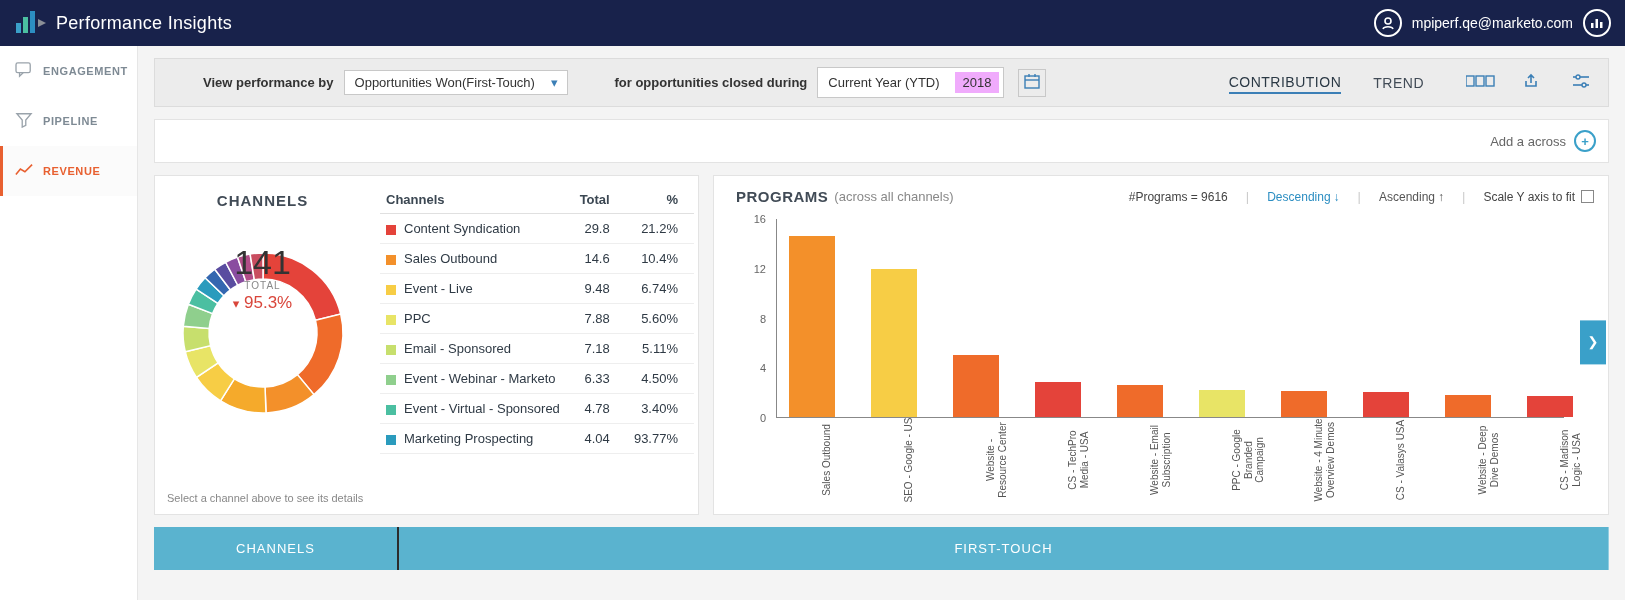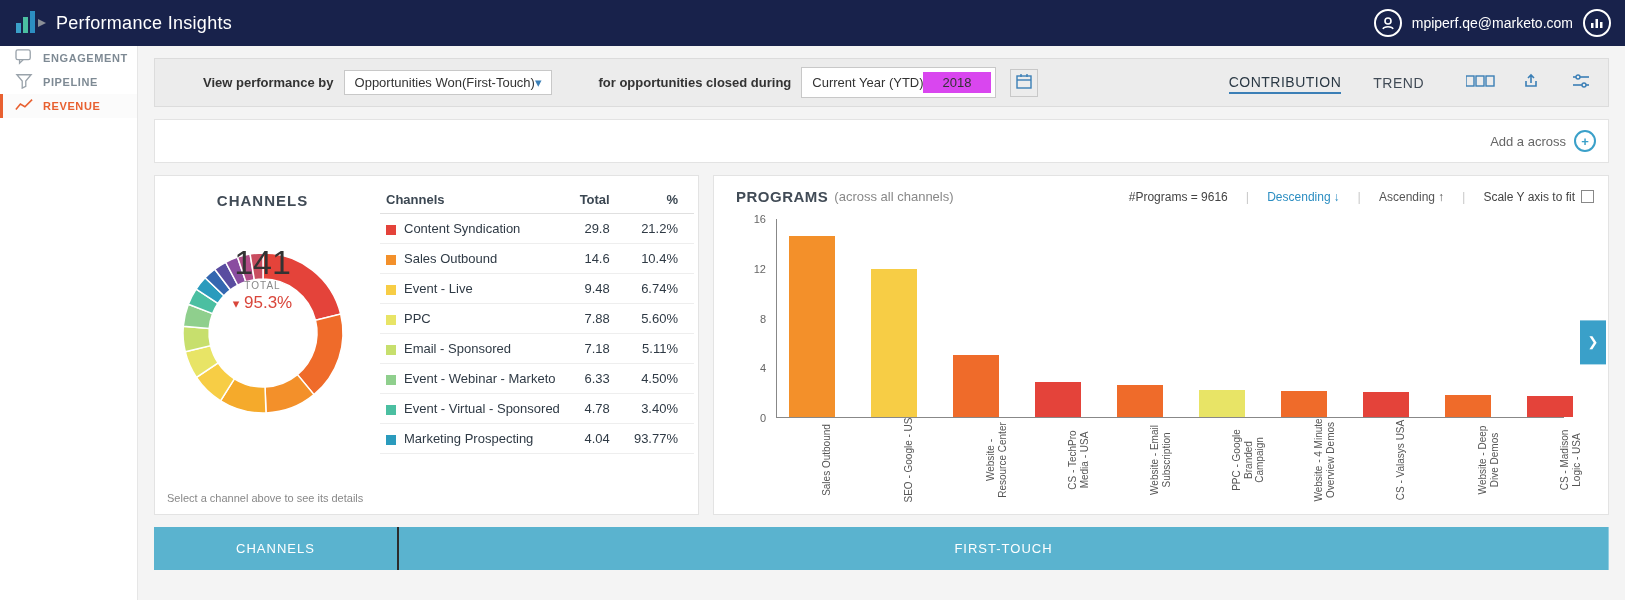--- a/index.html
+++ b/index.html
@@ -10,31 +10,31 @@
 .topbar .brand { display: flex; align-items: center; gap: 10px; }
 .topbar .title { font-size: 18px; font-weight: 300; letter-spacing: .3px; }
 .topbar .spacer { flex: 1; }
 .topbar .user { display: flex; align-items: center; gap: 10px; font-size: 14px; }
 .topbar .icon-circle { width: 28px; height: 28px; border: 2px solid #fff; border-radius: 50%; display:flex;align-items:center;justify-content:center;}
 .topbar svg { display:block; }
 
 
 .shell { display: flex; }
 .sidebar { width: 138px; background: #fff; border-right: 1px solid #e6e6e6; min-height: 554px; }
-.sidebar-item { display: flex; align-items: center; gap: 10px; padding: 3px 12px; font-size: 11px; font-weight: 600; letter-spacing: .6px; color: #7e8a94; border-left: 3px solid transparent; cursor: pointer; }
+.sidebar-item { display: flex; align-items: center; gap: 10px; padding: 16px 12px; font-size: 11px; font-weight: 600; letter-spacing: .6px; color: #7e8a94; border-left: 3px solid transparent; cursor: pointer; }
 .sidebar-item.active { color: #e86030; background: #fbfbfb; border-left-color: #e86030; }
 .sidebar-item svg { width: 18px; height: 16px; }
 
 .main { flex: 1; padding: 12px 16px 0 16px; display: flex; flex-direction: column; gap: 12px; }
 
 
 .filterbar { background: #ececec; border: 1px solid #dcdcdc; padding: 8px 12px; display: flex; align-items: center; gap: 10px; }
 .filterbar .lbl { font-weight: 600; font-size: 13px; margin-left: 36px; }
-.select-pill { background: #fff; border: 1px solid #c8c8c8; padding: 4px 10px; display: inline-flex; align-items: center; gap: 0; font-size: 13px; cursor: pointer; }
-.year-pill { background: #d946ef; padding: 3px 20px; font-size: 13px; margin-left:-1px;}
+.select-pill { background: #fff; border: 1px solid #c8c8c8; padding: 4px 10px; display: inline-flex; align-items: center; gap: 16px; font-size: 13px; cursor: pointer; }
+.year-pill { background: #f0abfc; padding: 3px 8px; font-size: 13px; margin-left:-1px;}
 .cal-btn { width: 28px; height: 28px; border: 1px solid #c8c8c8; margin-left:4px; display:flex;align-items:center;justify-content:center;cursor:pointer;}
 .filterbar .spacer { flex: 1; }
 .tab-link { font-weight: 400; font-size: 14px; letter-spacing: .5px; color: #414b56; padding: 2px 0; margin-right: 22px; cursor:pointer;}
 .tab-link.active { border-bottom: 2px solid #3b7fb6; color: #2b3945;}
 .ico-btn { width: 30px; height: 24px; display:flex;align-items:center;justify-content:center; margin-left:10px; cursor:pointer;}
 
 
 .filterstrip { background:#fff; border:1px solid #e3e3e3; padding:10px 12px; display:flex; justify-content:flex-end; align-items:center; gap:8px;}
 .filterstrip .txt { font-size:13px; color:#666; }
 .plus-circle { width:22px;height:22px;border:2px solid #3aa0c9;border-radius:50%;display:flex;align-items:center;justify-content:center;color:#3aa0c9;font-weight:700;cursor:pointer;}

